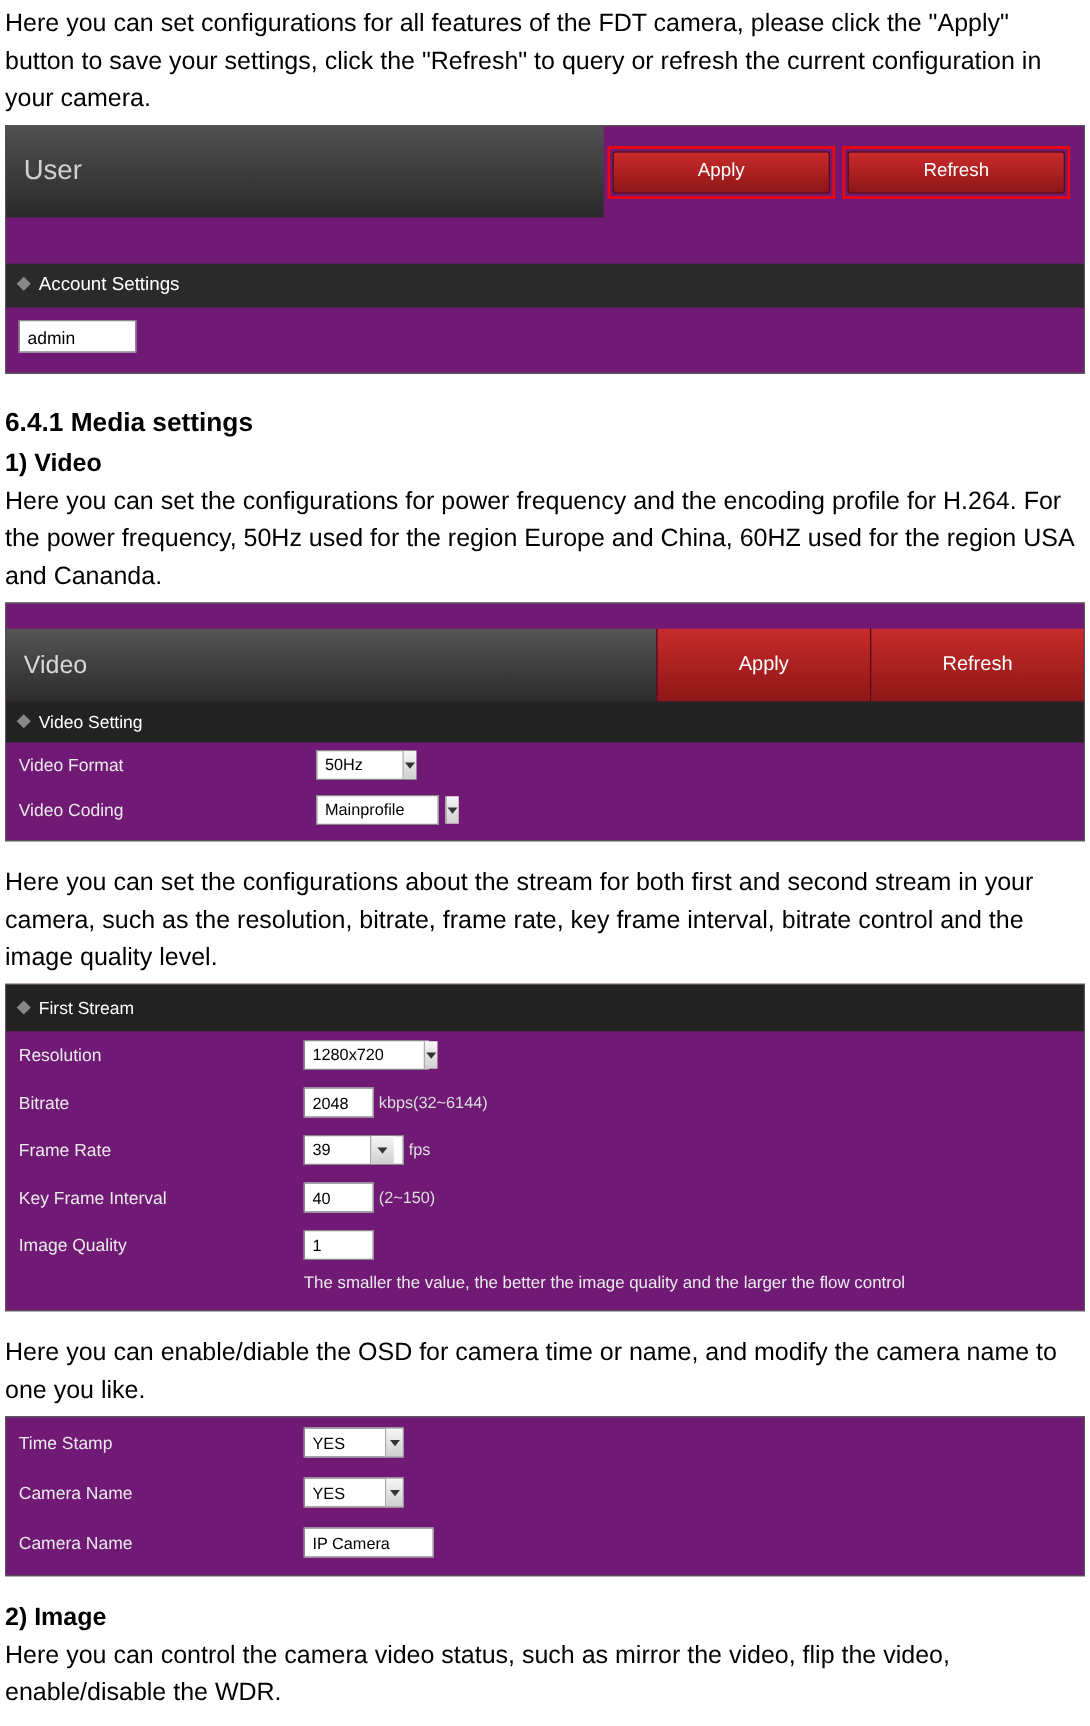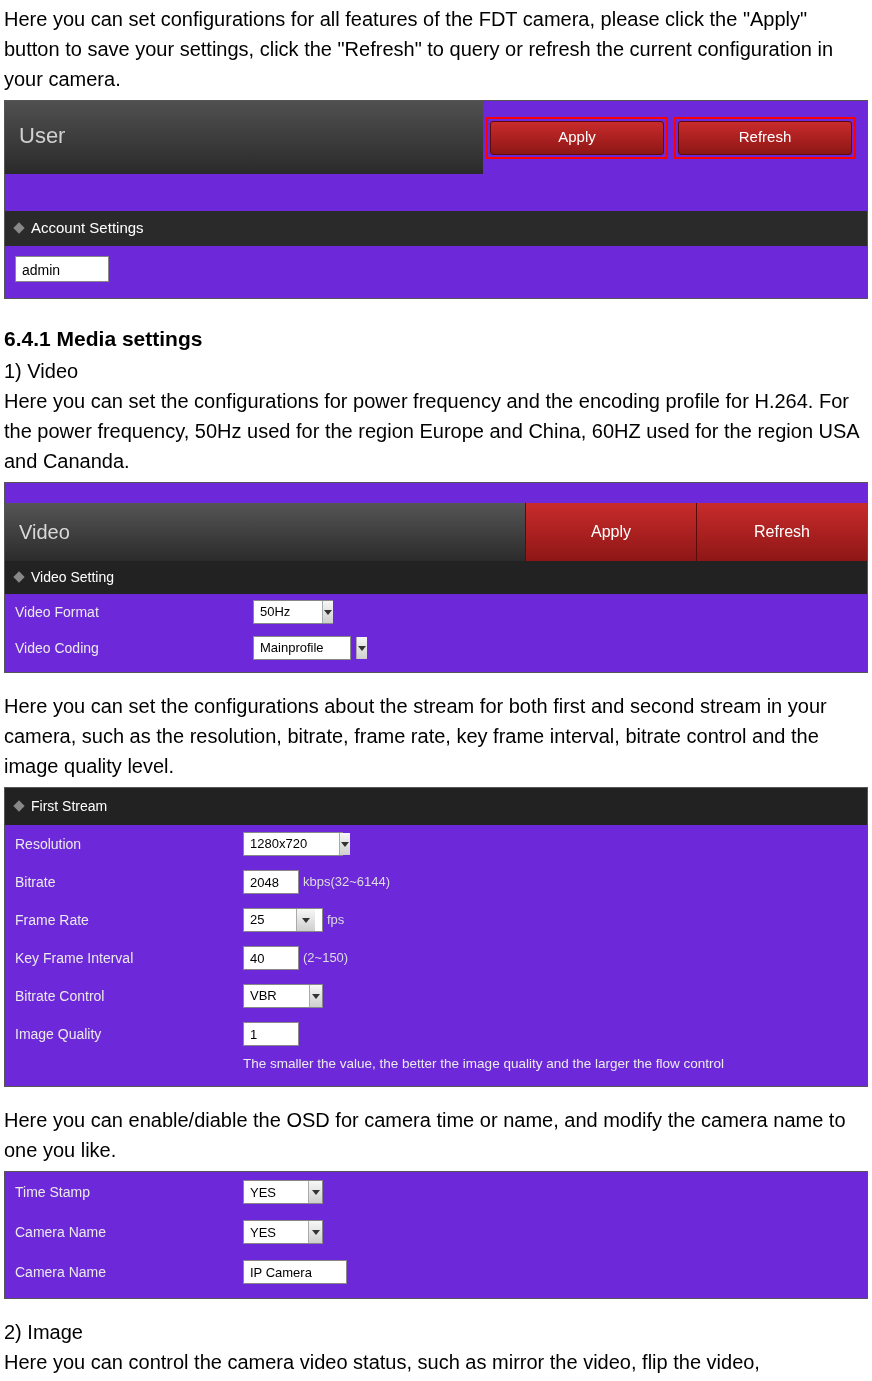--- a/index.html
+++ b/index.html
@@ -7,25 +7,25 @@
     padding: 4px;
     font-family: Arial, sans-serif;
     font-size: 20px;
     line-height: 1.5;
     color: #000;
     background: #fff;
     width: 864px;
   }
   .para { margin: 0 0 6px 0; }
   .heading { font-weight: bold; margin-top: 24px; font-size: 21px; }
-  .subhead { font-weight: normal; font-size: 20px; margin-top: 2px; }
+  .subhead { font-weight: bold; font-size: 20px; margin-top: 2px; }
 
   
   .panel {
-    background: #6d28d9;
+    background: #701a75;
     color: #fff;
     font-size: 14px;
     margin: 6px 0 18px 0;
     border: 1px solid #555;
   }
 
   
   .p1-top { display:flex; align-items:stretch; }
   .p1-title {
     flex: 1;
@@ -183,46 +183,35 @@
     </div>
   </div>
   <div class="p3-row">
     <div class="lbl">Bitrate</div>
     <span class="numbox" style="width:42px">2048</span>
     <span class="hint">kbps(32~6144)</span>
   </div>
   <div class="p3-row">
     <div class="lbl">Frame Rate</div>
     <div class="sel" style="width:78px">
-      <span class="val">25</span>
+      <span class="val">39</span>
       <span class="arr">
           <svg viewBox="0 0 10 10">
             <polygon class="tri" points="1,3 9,3 5,8"></polygon>
           </svg>
         </span>
     </div>
     <span class="hint">fps</span>
   </div>
   <div class="p3-row">
     <div class="lbl">Key Frame Interval</div>
     <span class="numbox" style="width:42px">40</span>
     <span class="hint">(2~150)</span>
   </div>
   <div class="p3-row">
-    <div class="lbl">Bitrate Control</div>
-    <div class="sel" style="width:78px">
-      <span class="val">VBR</span>
-      <span class="arr">
-          <svg viewBox="0 0 10 10">
-            <polygon class="tri" points="1,3 9,3 5,8"></polygon>
-          </svg>
-        </span>
-    </div>
-  </div>
-  <div class="p3-row">
     <div class="lbl">Image Quality</div>
     <span class="numbox" style="width:42px">1</span>
   </div>
   <div class="notewrap">
     <span class="note">The smaller the value, the better the image quality and the larger the flow control</span>
   </div>
 </div>
 
 <p class="para">Here you can enable/diable the OSD for camera time or name, and modify the camera name to one you like.</p>
 

